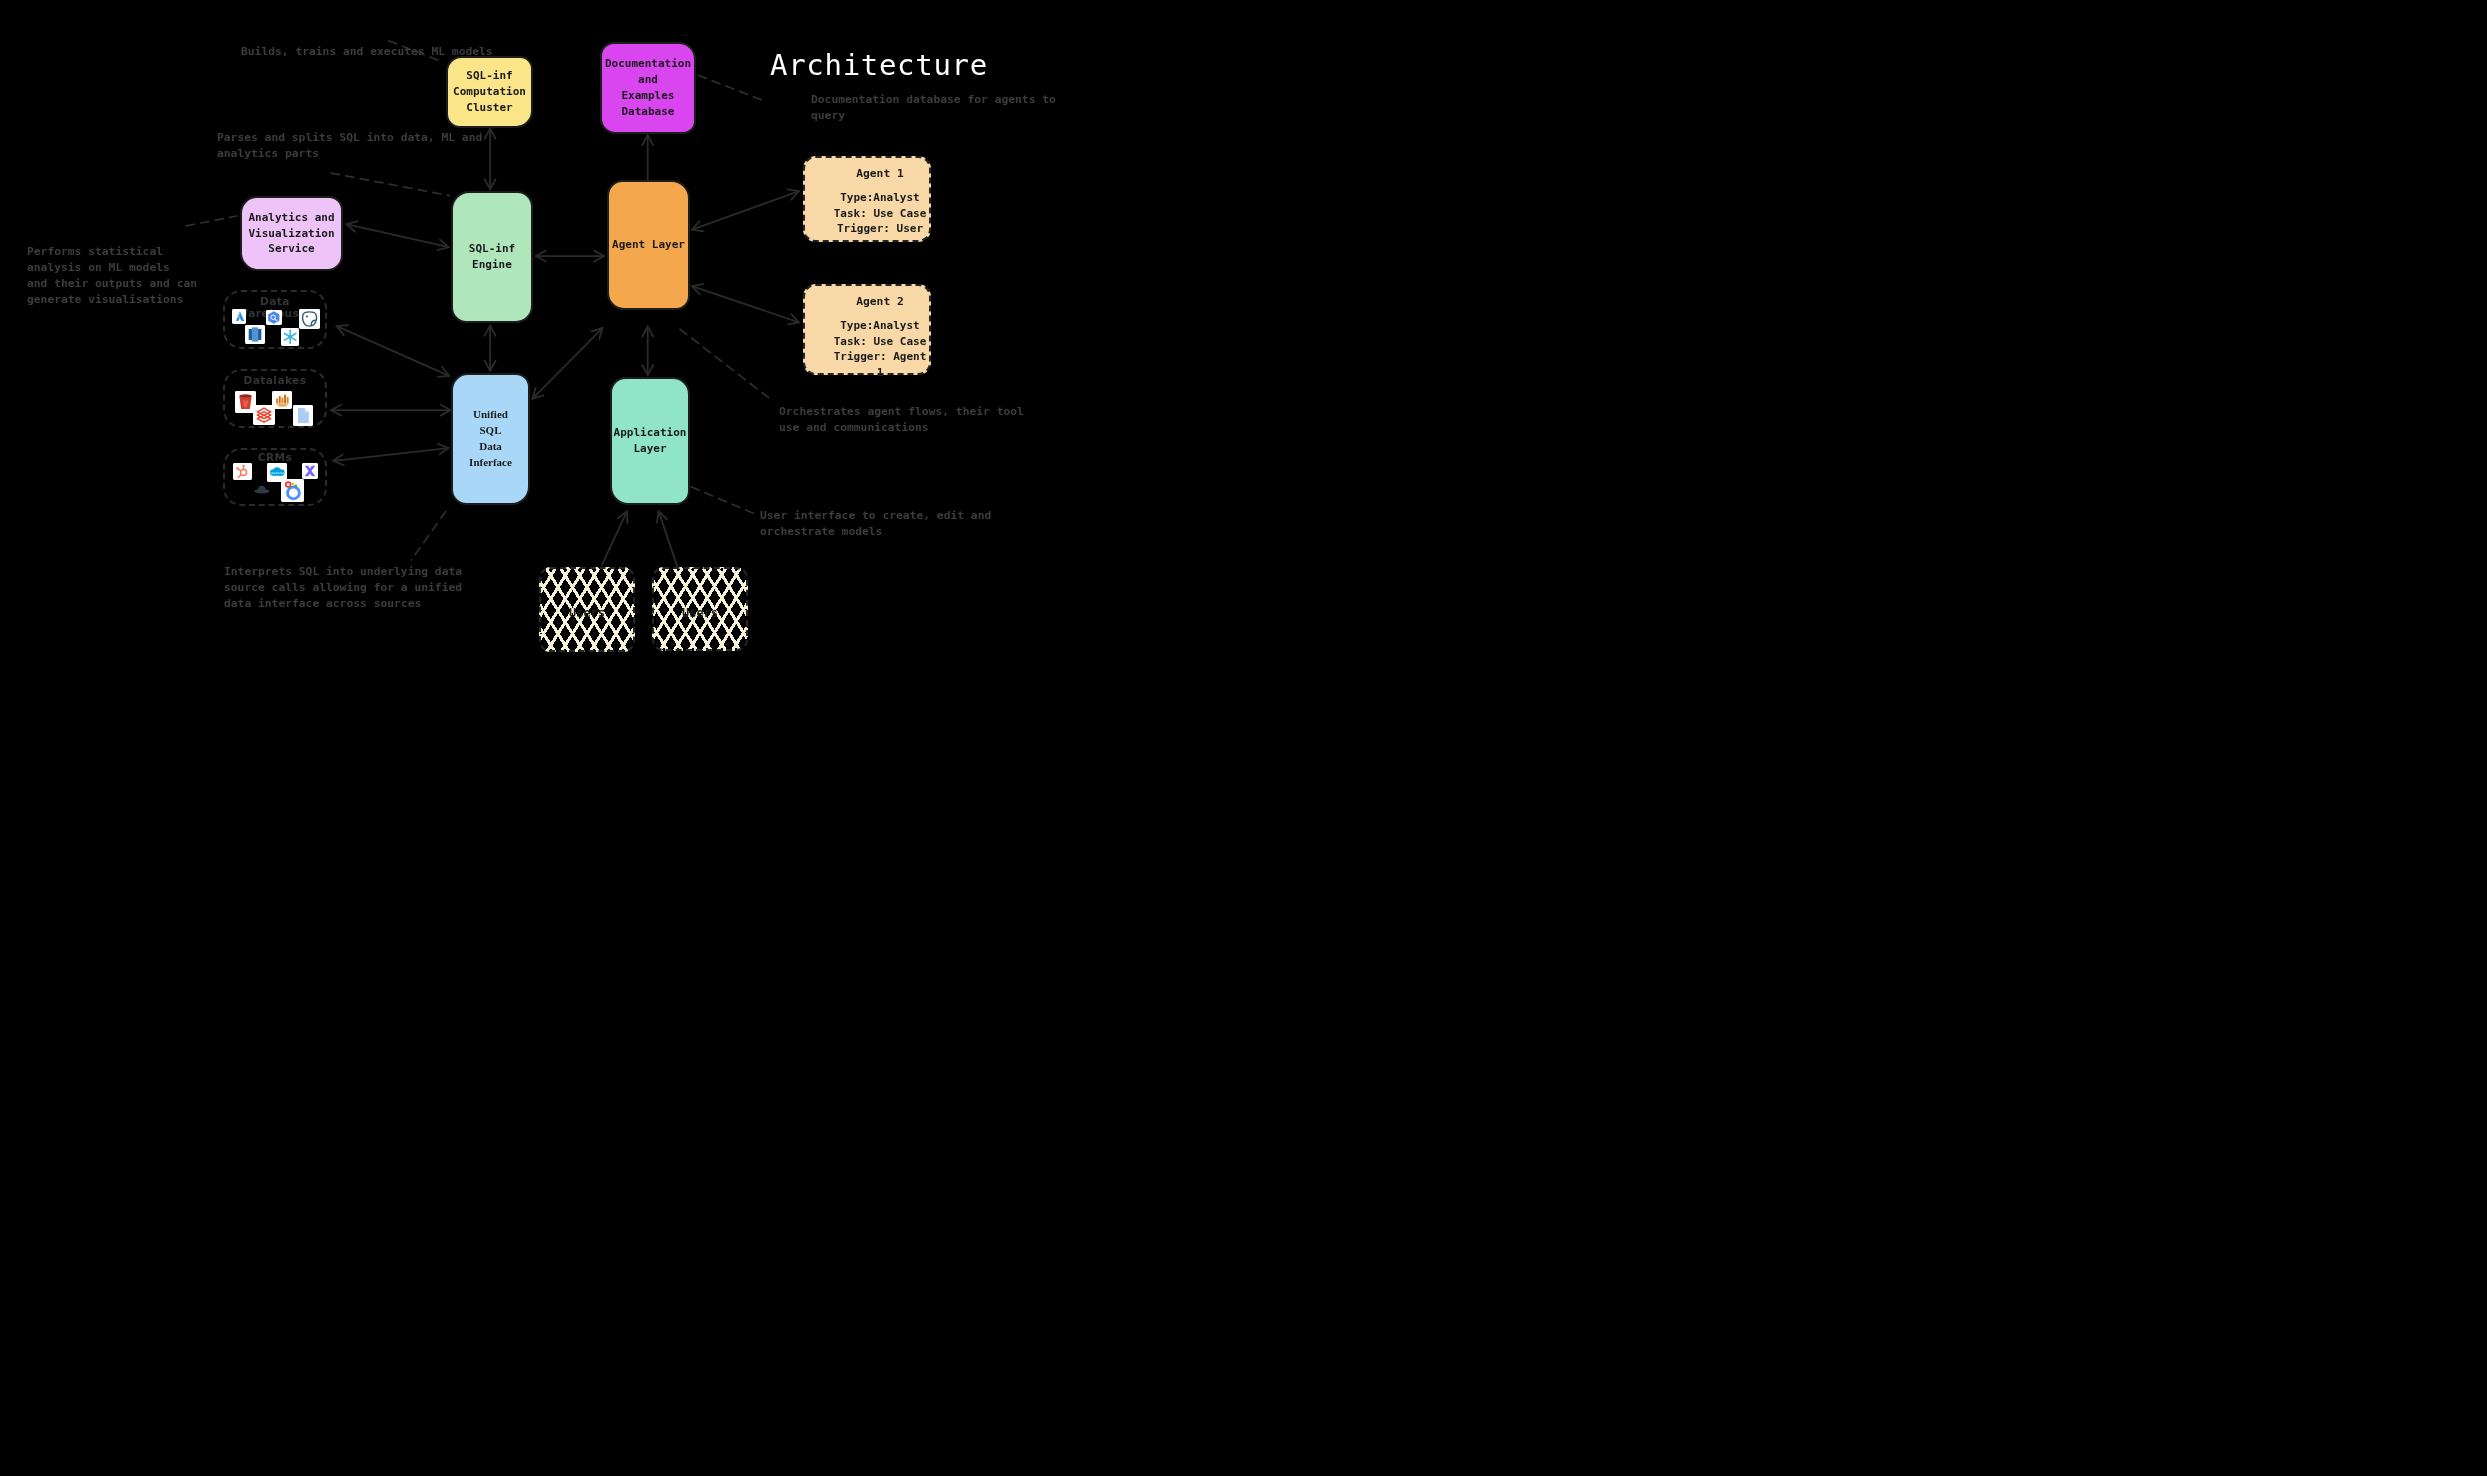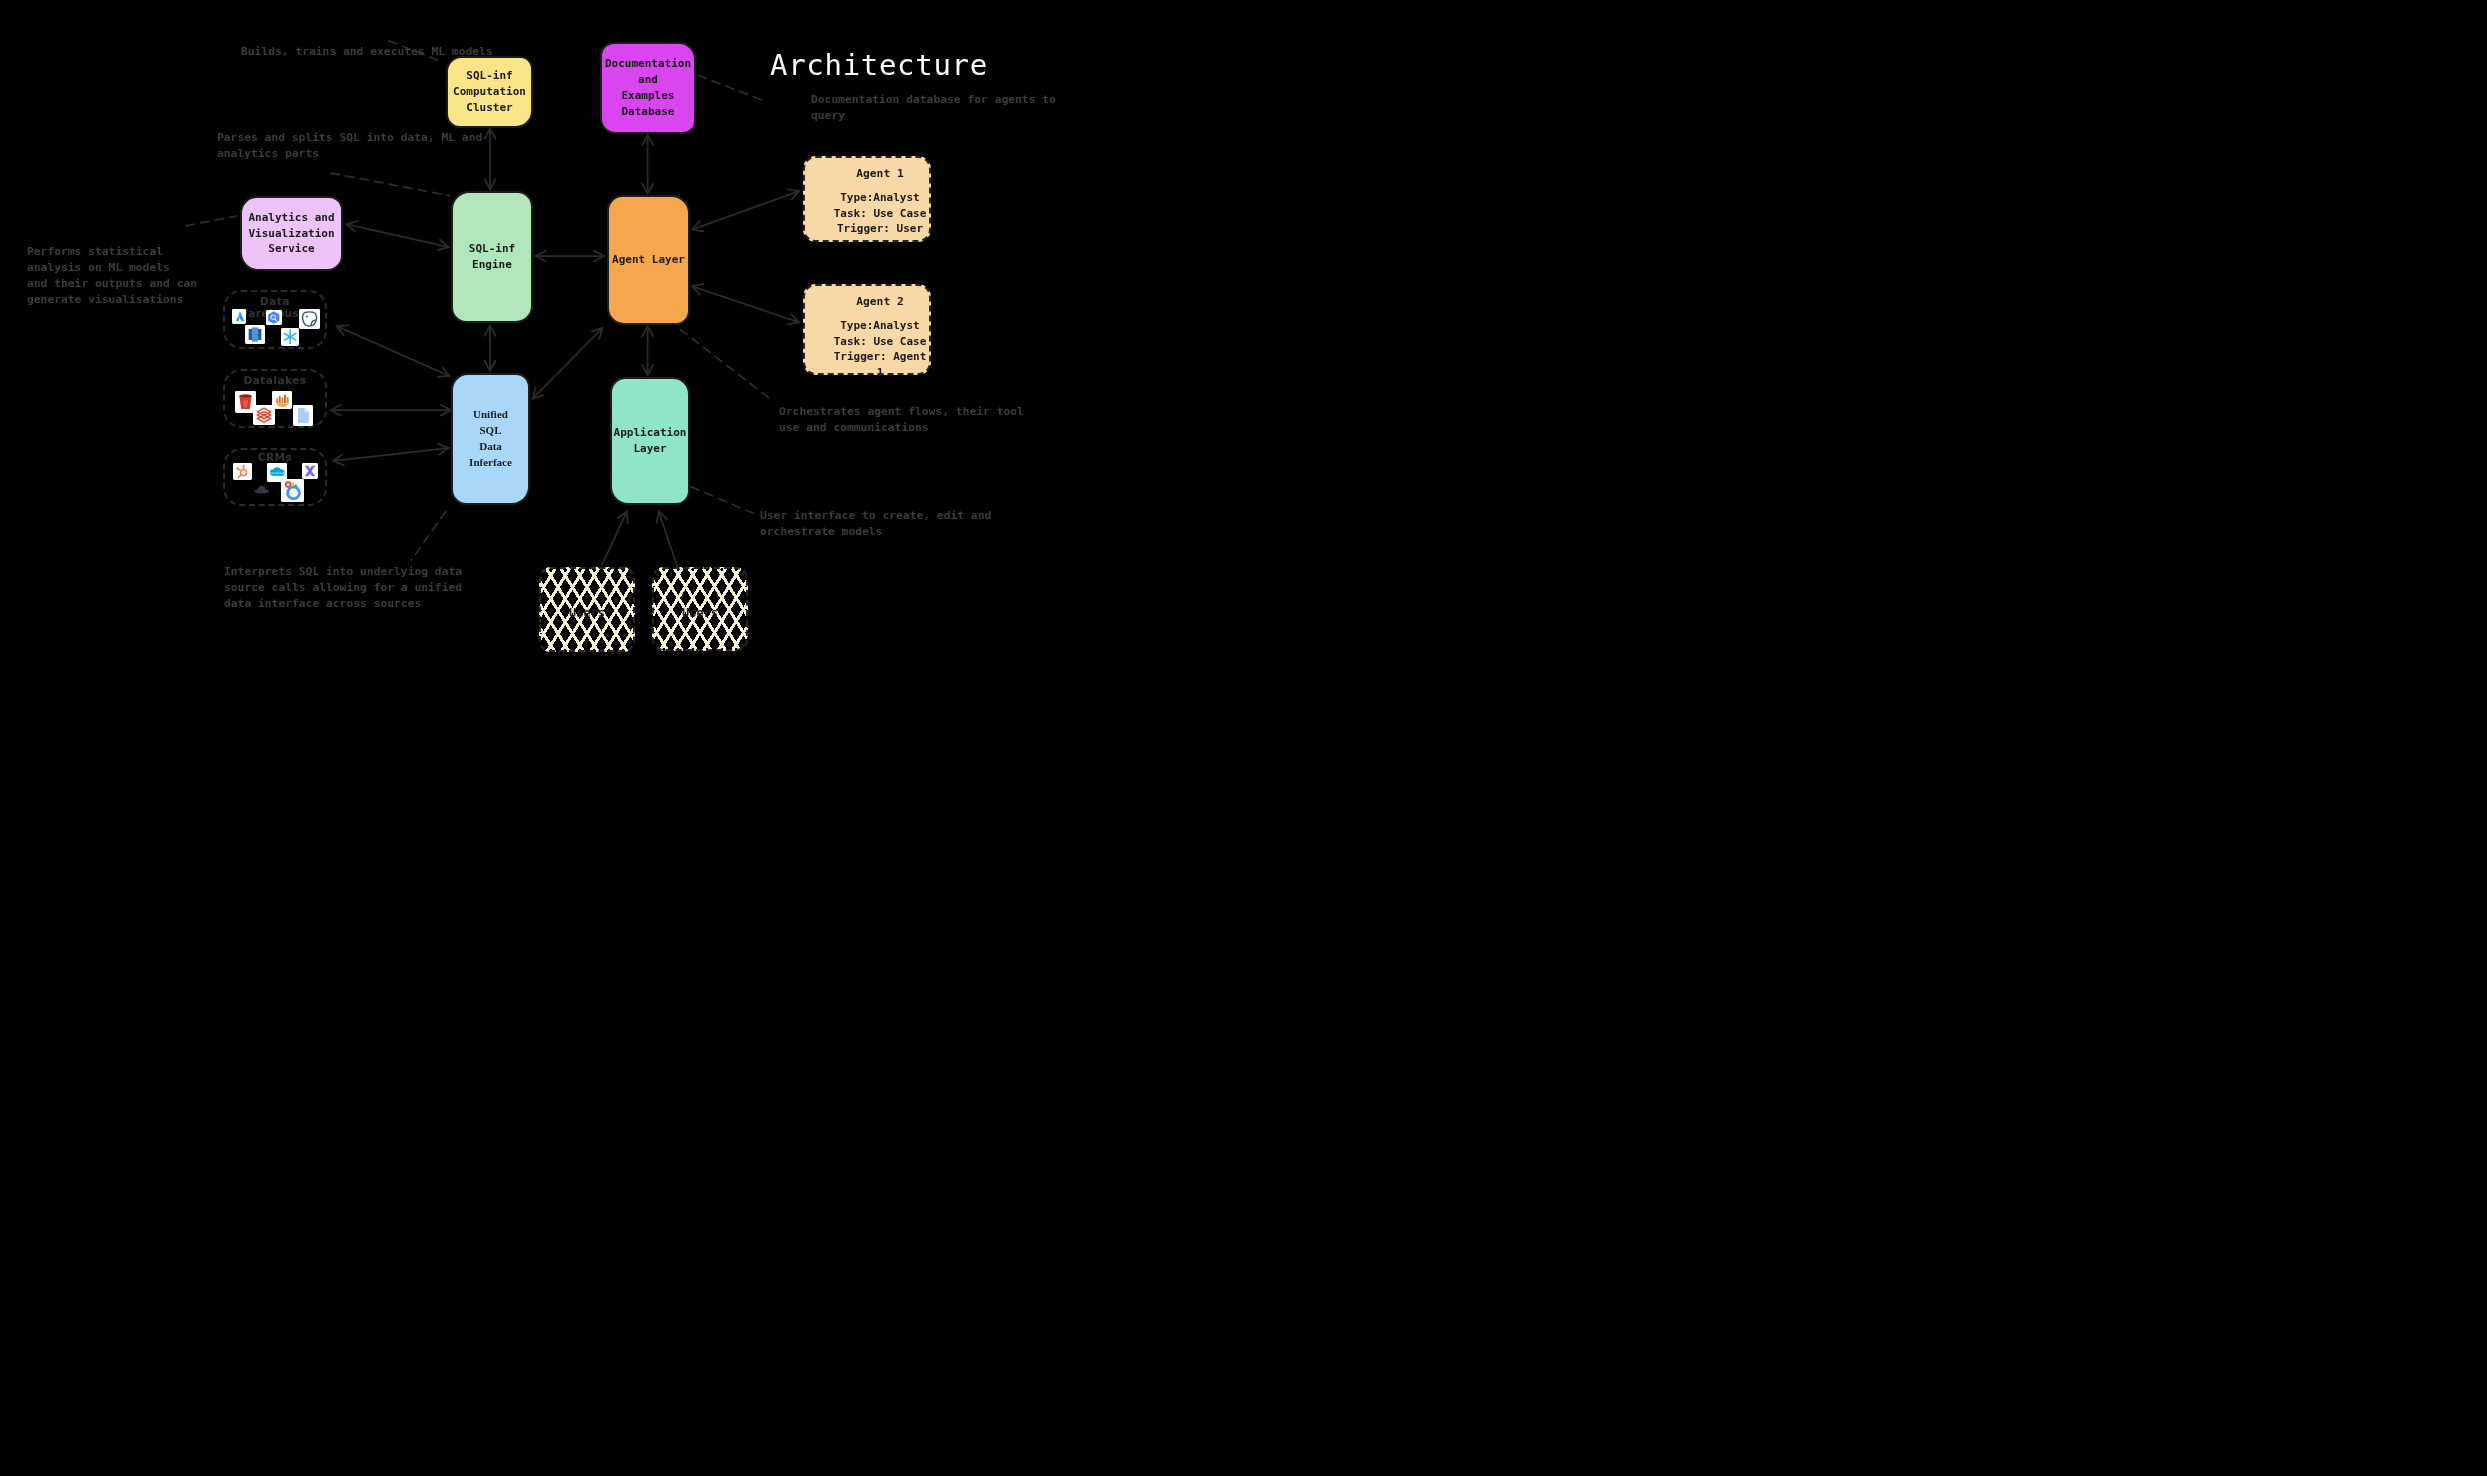--- a/index.html
+++ b/index.html
@@ -20,21 +20,21 @@
   #ann-ui{left:760px;top:508px;}
   #ann-interprets{left:224px;top:564px;}
 
   .node{position:absolute;border:2.1px solid #1d1d1d;display:flex;align-items:center;justify-content:center;
         text-align:center;color:#1b1b1b;font-size:11px;font-weight:700;line-height:1.45;
         white-space:pre-line;box-sizing:border-box;}
   #n-computation{left:446px;top:56px;width:87px;height:72px;background:#fae588;border-radius:15.5px 12.7px 17px 14px;}
   #n-docsdb{left:600px;top:42px;width:96px;height:92px;background:#d946ef;border-radius:14px 17px 12.7px 15.5px;}
   #n-analytics{left:240px;top:196px;width:103px;height:75px;background:#eec3f7;border-radius:17px 14px 15.5px 18.3px;}
   #n-engine{left:451px;top:191px;width:82px;height:132px;background:#b0e6bc;border-radius:18.3px 15.5px 17px 15.5px;}
-  #n-agentlayer{left:607px;top:195px;width:83px;height:130px;background:#f5a74d;border-radius:15.5px 18.3px 14px 17px;}
+  #n-agentlayer{left:607px;top:180px;width:83px;height:130px;background:#f5a74d;border-radius:15.5px 18.3px 14px 17px;}
   #n-unified{left:451px;top:373px;width:79px;height:132px;background:#a9d7f8;border-radius:17px 14px 18.3px 15.5px;font-family:Liberation Serif, serif;}
   #n-applayer{left:610px;top:377px;width:80px;height:128px;background:#90e5c9;border-radius:15.5px 17px 14px 18.3px;}
 
   .agent{position:absolute;left:803px;width:128px;background:#f8d8a7;border:2.5px dashed #232323;
          border-radius:12.7px;box-sizing:border-box;color:#1b1b1b;text-align:center;padding-top:9.2px;padding-left:26px;}
   #n-agent1{top:156px;height:86px;}
   #n-agent2{top:284px;height:91px;}
   .agent .agent-title{font-size:11.3px;font-weight:700;}
   .agent .agent-details{margin-top:10px;font-size:11px;font-weight:700;line-height:1.42;white-space:pre-line;}
 

